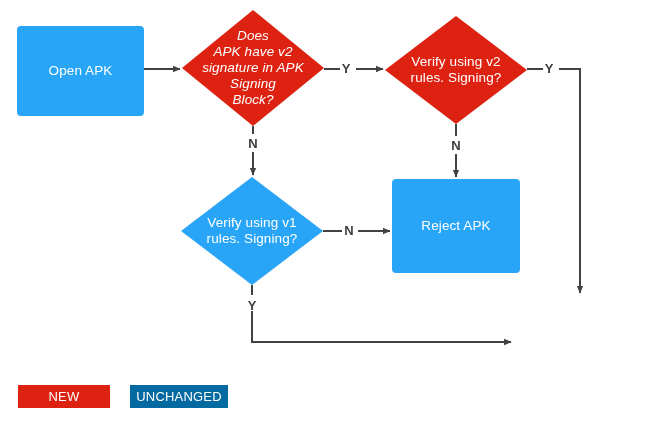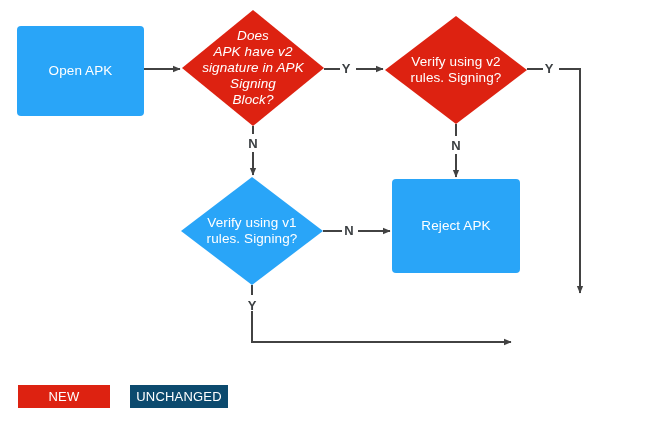--- a/index.html
+++ b/index.html
@@ -168,17 +168,17 @@
   <div class="edge-label" style="left:449px; top:139px; width:14px;">N</div>
 
   <div class="edge-label" style="left:342px; top:224px; width:14px;">N</div>
 
   <div class="edge-label" style="left:245px; top:299px; width:14px;">Y</div>
 
   <div class="legend-item" style="left:18px; top:385px; width:92px; height:23px; background:#DD2211;">
     <span>NEW</span>
   </div>
 
-  <div class="legend-item" style="left:130px; top:385px; width:98px; height:23px; background:#0c4a6e;">
+  <div class="legend-item" style="left:130px; top:385px; width:98px; height:23px; background:#0369a1;">
     <span>UNCHANGED</span>
   </div>
 
 </div>
 
 </body></html>

